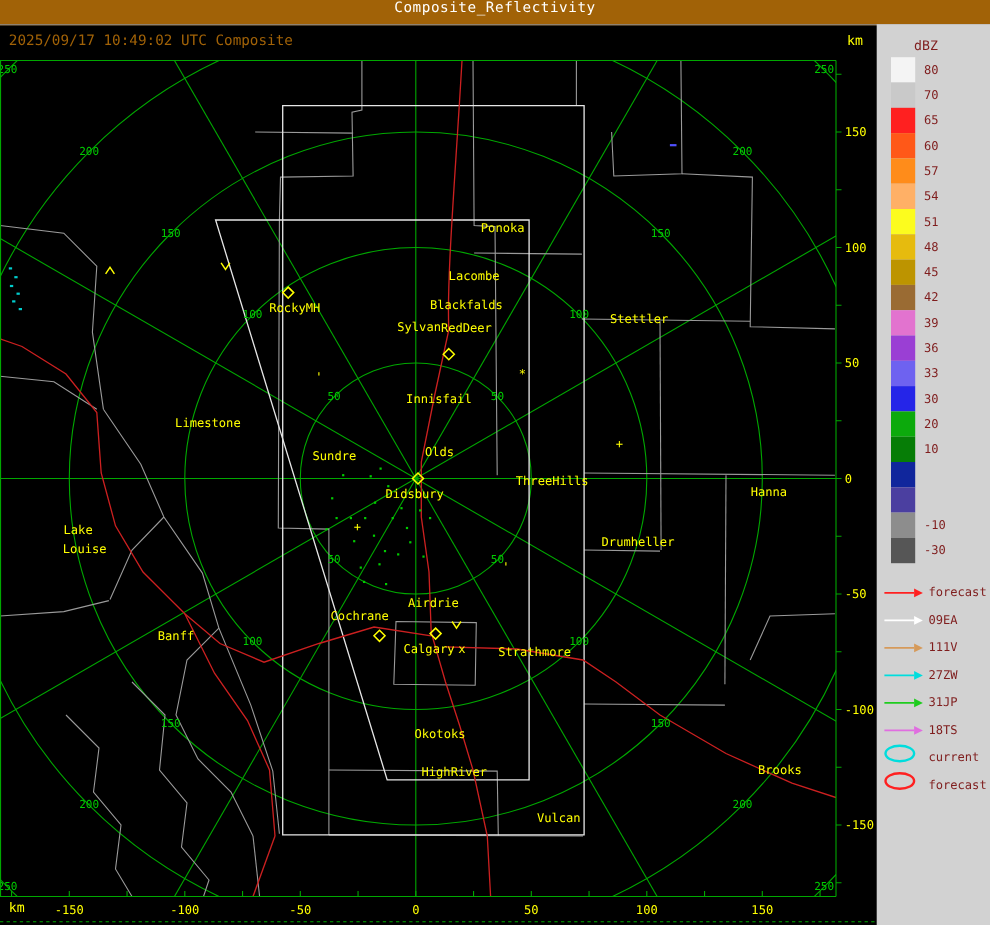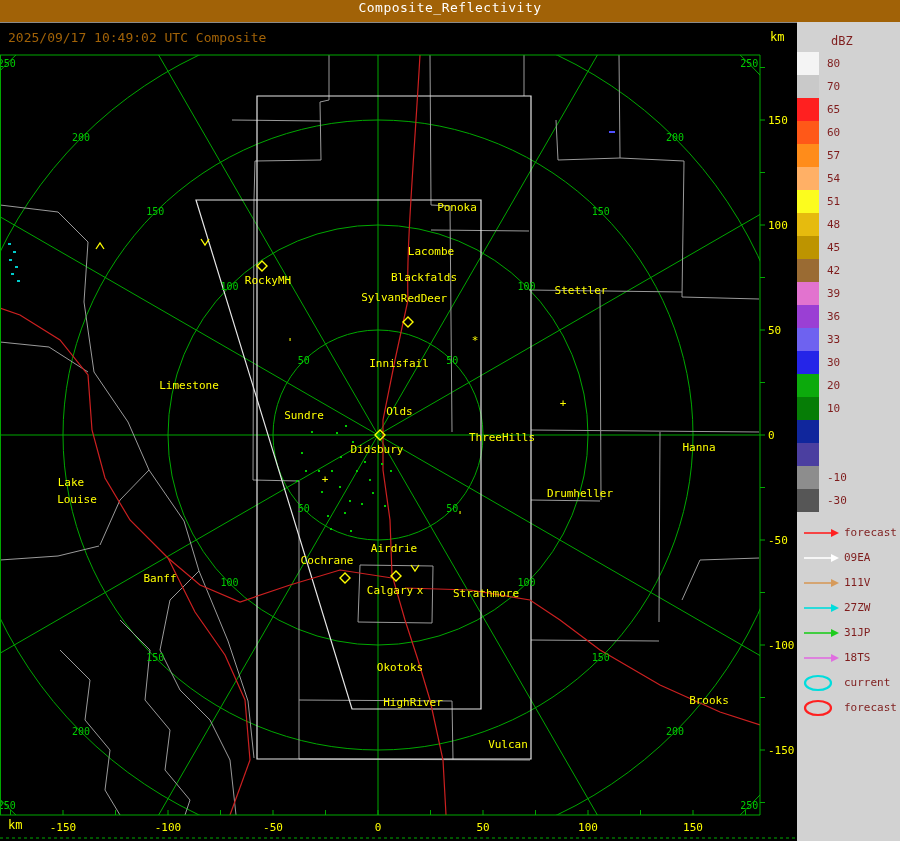--- a/index.html
+++ b/index.html
@@ -9,25 +9,25 @@
     border-bottom:1px solid #8a8a8a;color:#fff;font-size:13px;
     display:flex;align-items:flex-start;justify-content:center;letter-spacing:.5px;}
   .stamp{position:absolute;left:8px;top:30px;color:#a16207;font-size:13px;}
   .km-top{position:absolute;left:770px;top:30px;color:#ffff00;font-size:12px;}
   .km-bottom{position:absolute;left:8px;top:818px;color:#ffff00;font-size:12px;}
   #plot-svg{position:absolute;left:0;top:0;}
   #city-layer{position:absolute;left:0;top:0;width:722px;height:841px;pointer-events:none;}
   .city{position:absolute;transform:translate(-50%,-50%);color:#ffff00;font-size:11px;white-space:pre;}
   .sidebar{position:absolute;left:797px;top:22px;width:103px;height:819px;background:#d2d2d2;color:#7f1d1d;}
   .dbz{margin:12px 0 4px 34px;font-size:12px;}
-  .cb-row{display:flex;align-items:center;height:23px;}
+  .cb-row{display:flex;align-items:center;height:23px;padding-left:13px;}
   .cb-swatch{width:22px;height:23px;flex:0 0 22px;}
   .cb-label{margin-left:8px;font-size:11px;}
   #legend{margin-top:8px;}
-  .lg-row{display:flex;align-items:center;height:25px;padding-left:5px;font-size:11px;}
+  .lg-row{display:flex;align-items:flex-end;height:25px;padding-left:5px;font-size:11px;}
   .lg-label{margin-left:4px;}
 </style>
 </head>
 <body>
 
 <div class="app">
 
   <div class="titlebar">
     <span>Composite_Reflectivity</span>
   </div>

